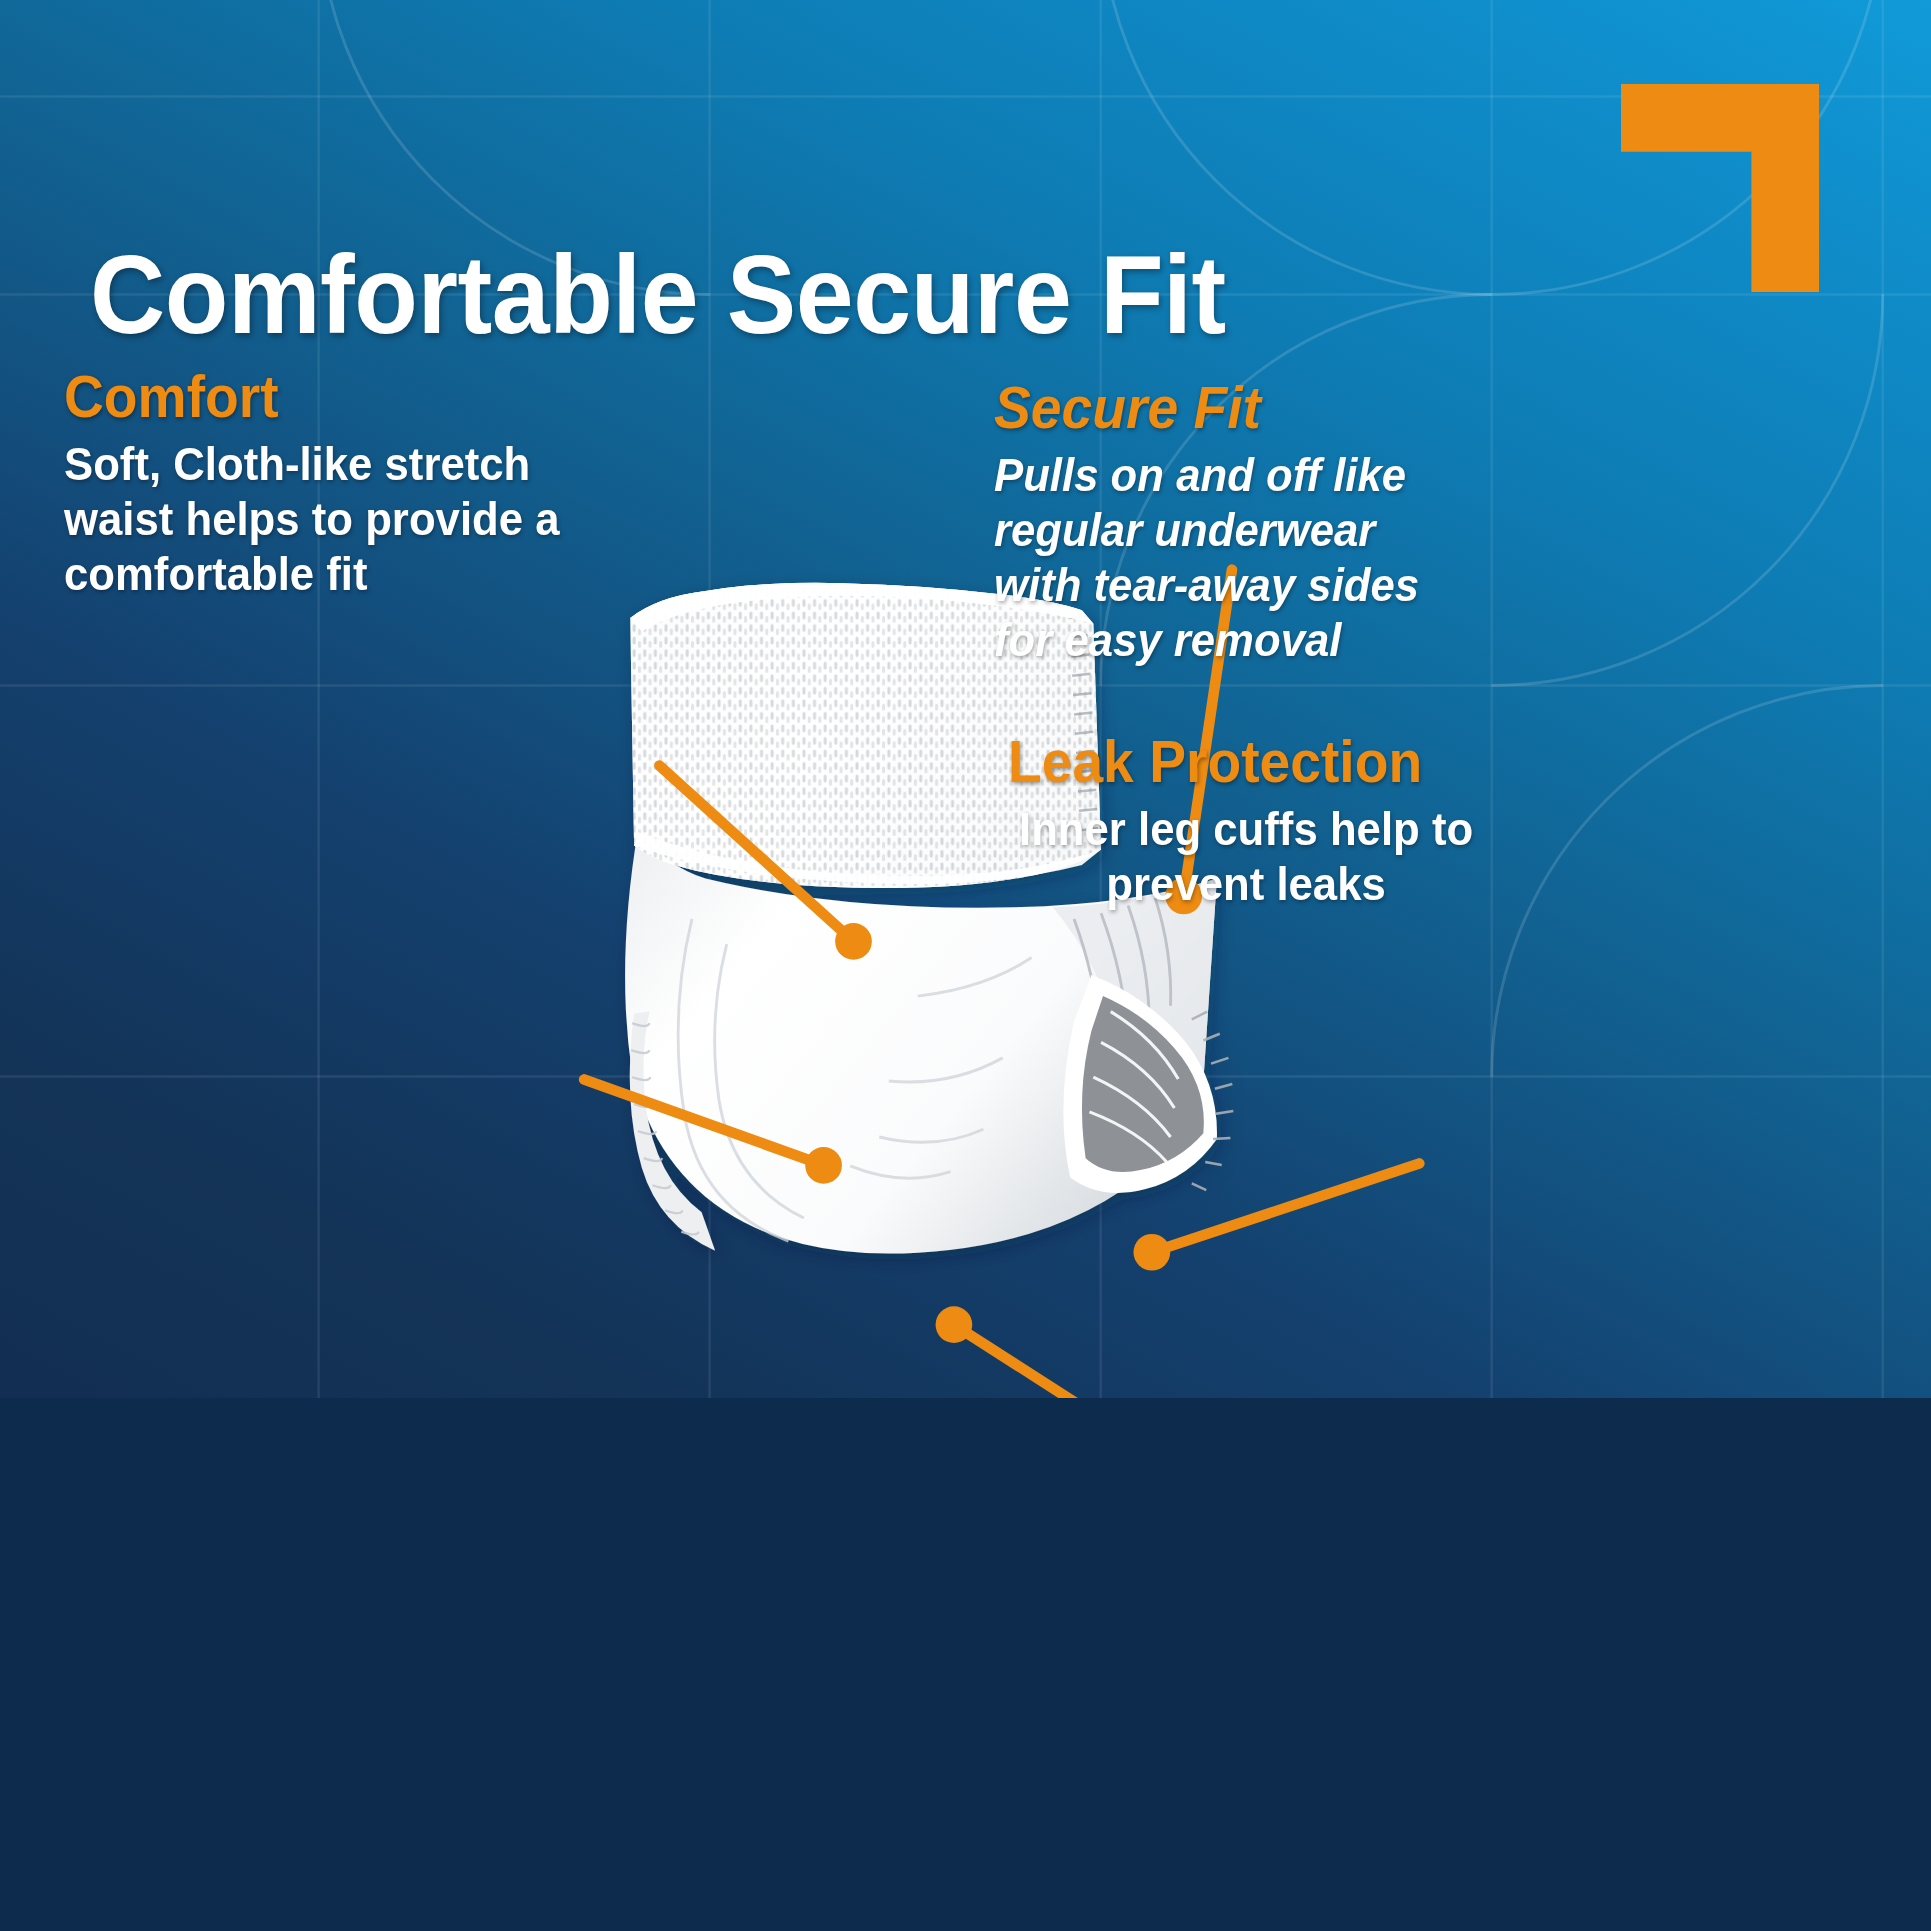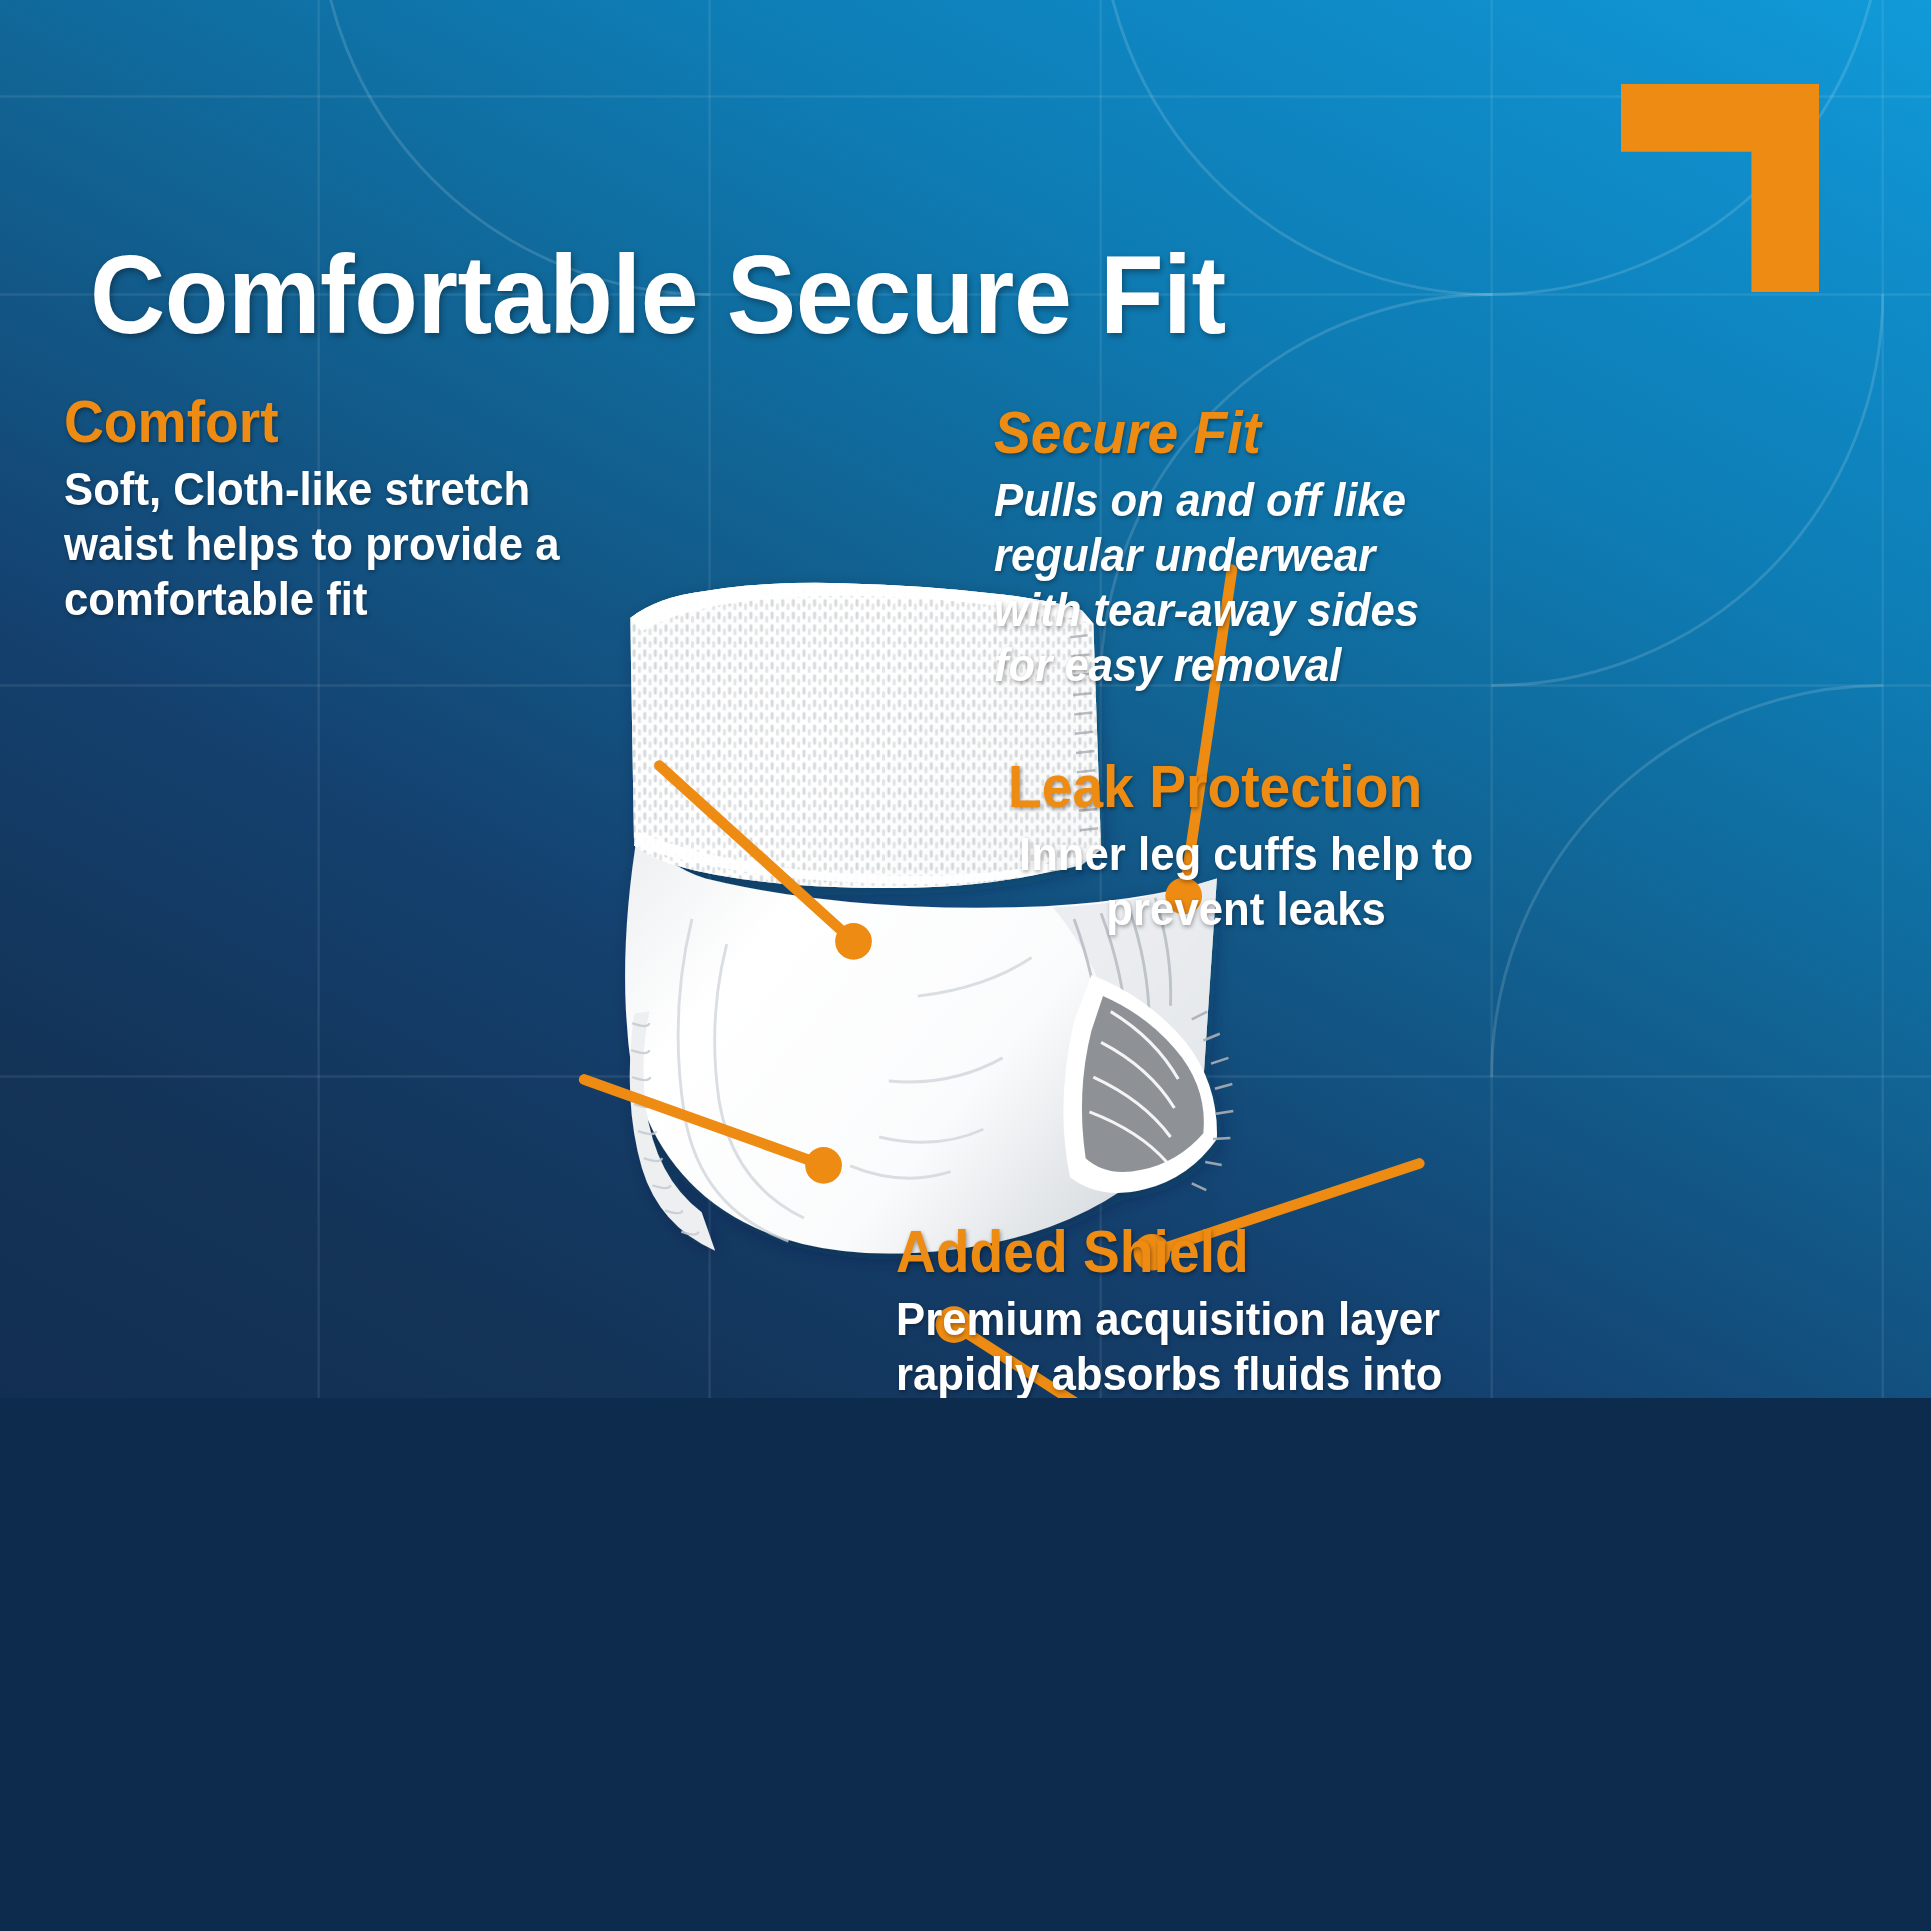--- a/index.html
+++ b/index.html
@@ -68,21 +68,21 @@
   }
 
   
   #leaders {
     position: absolute;
     inset: 0;
     pointer-events: none;
   }
 
   
-  .callout { position: absolute; margin-top: 25px; }
+  .callout { position: absolute; }
   .callout .head {
     color: #ED8B12;
     font-weight: bold;
     line-height: 1.0;
     margin: 0 0 9.7px 0;
     white-space: nowrap;
     text-shadow: 1px 1.9px 4.8px rgba(0,0,0,0.4);
     transform: scaleX(0.92);
     transform-origin: left top;
   }
@@ -309,19 +309,15 @@
     <div class="head">Secure Fit</div>
     <div class="body">Pulls on and off like regular underwear with tear-away sides for easy removal</div>
   </div>
 
   <div class="callout" id="co-leak">
     <div class="head">Leak Protection</div>
     <div class="body">Inner leg cuffs help to prevent leaks</div>
   </div>
 
 
-  <div class="callout" id="co-shield">
-    <div class="head">Added Shield</div>
-    <div class="body">Premium acquisition layer rapidly absorbs fluids into the core</div>
-  </div>
 
 </div>
 
 
 </body></html>

